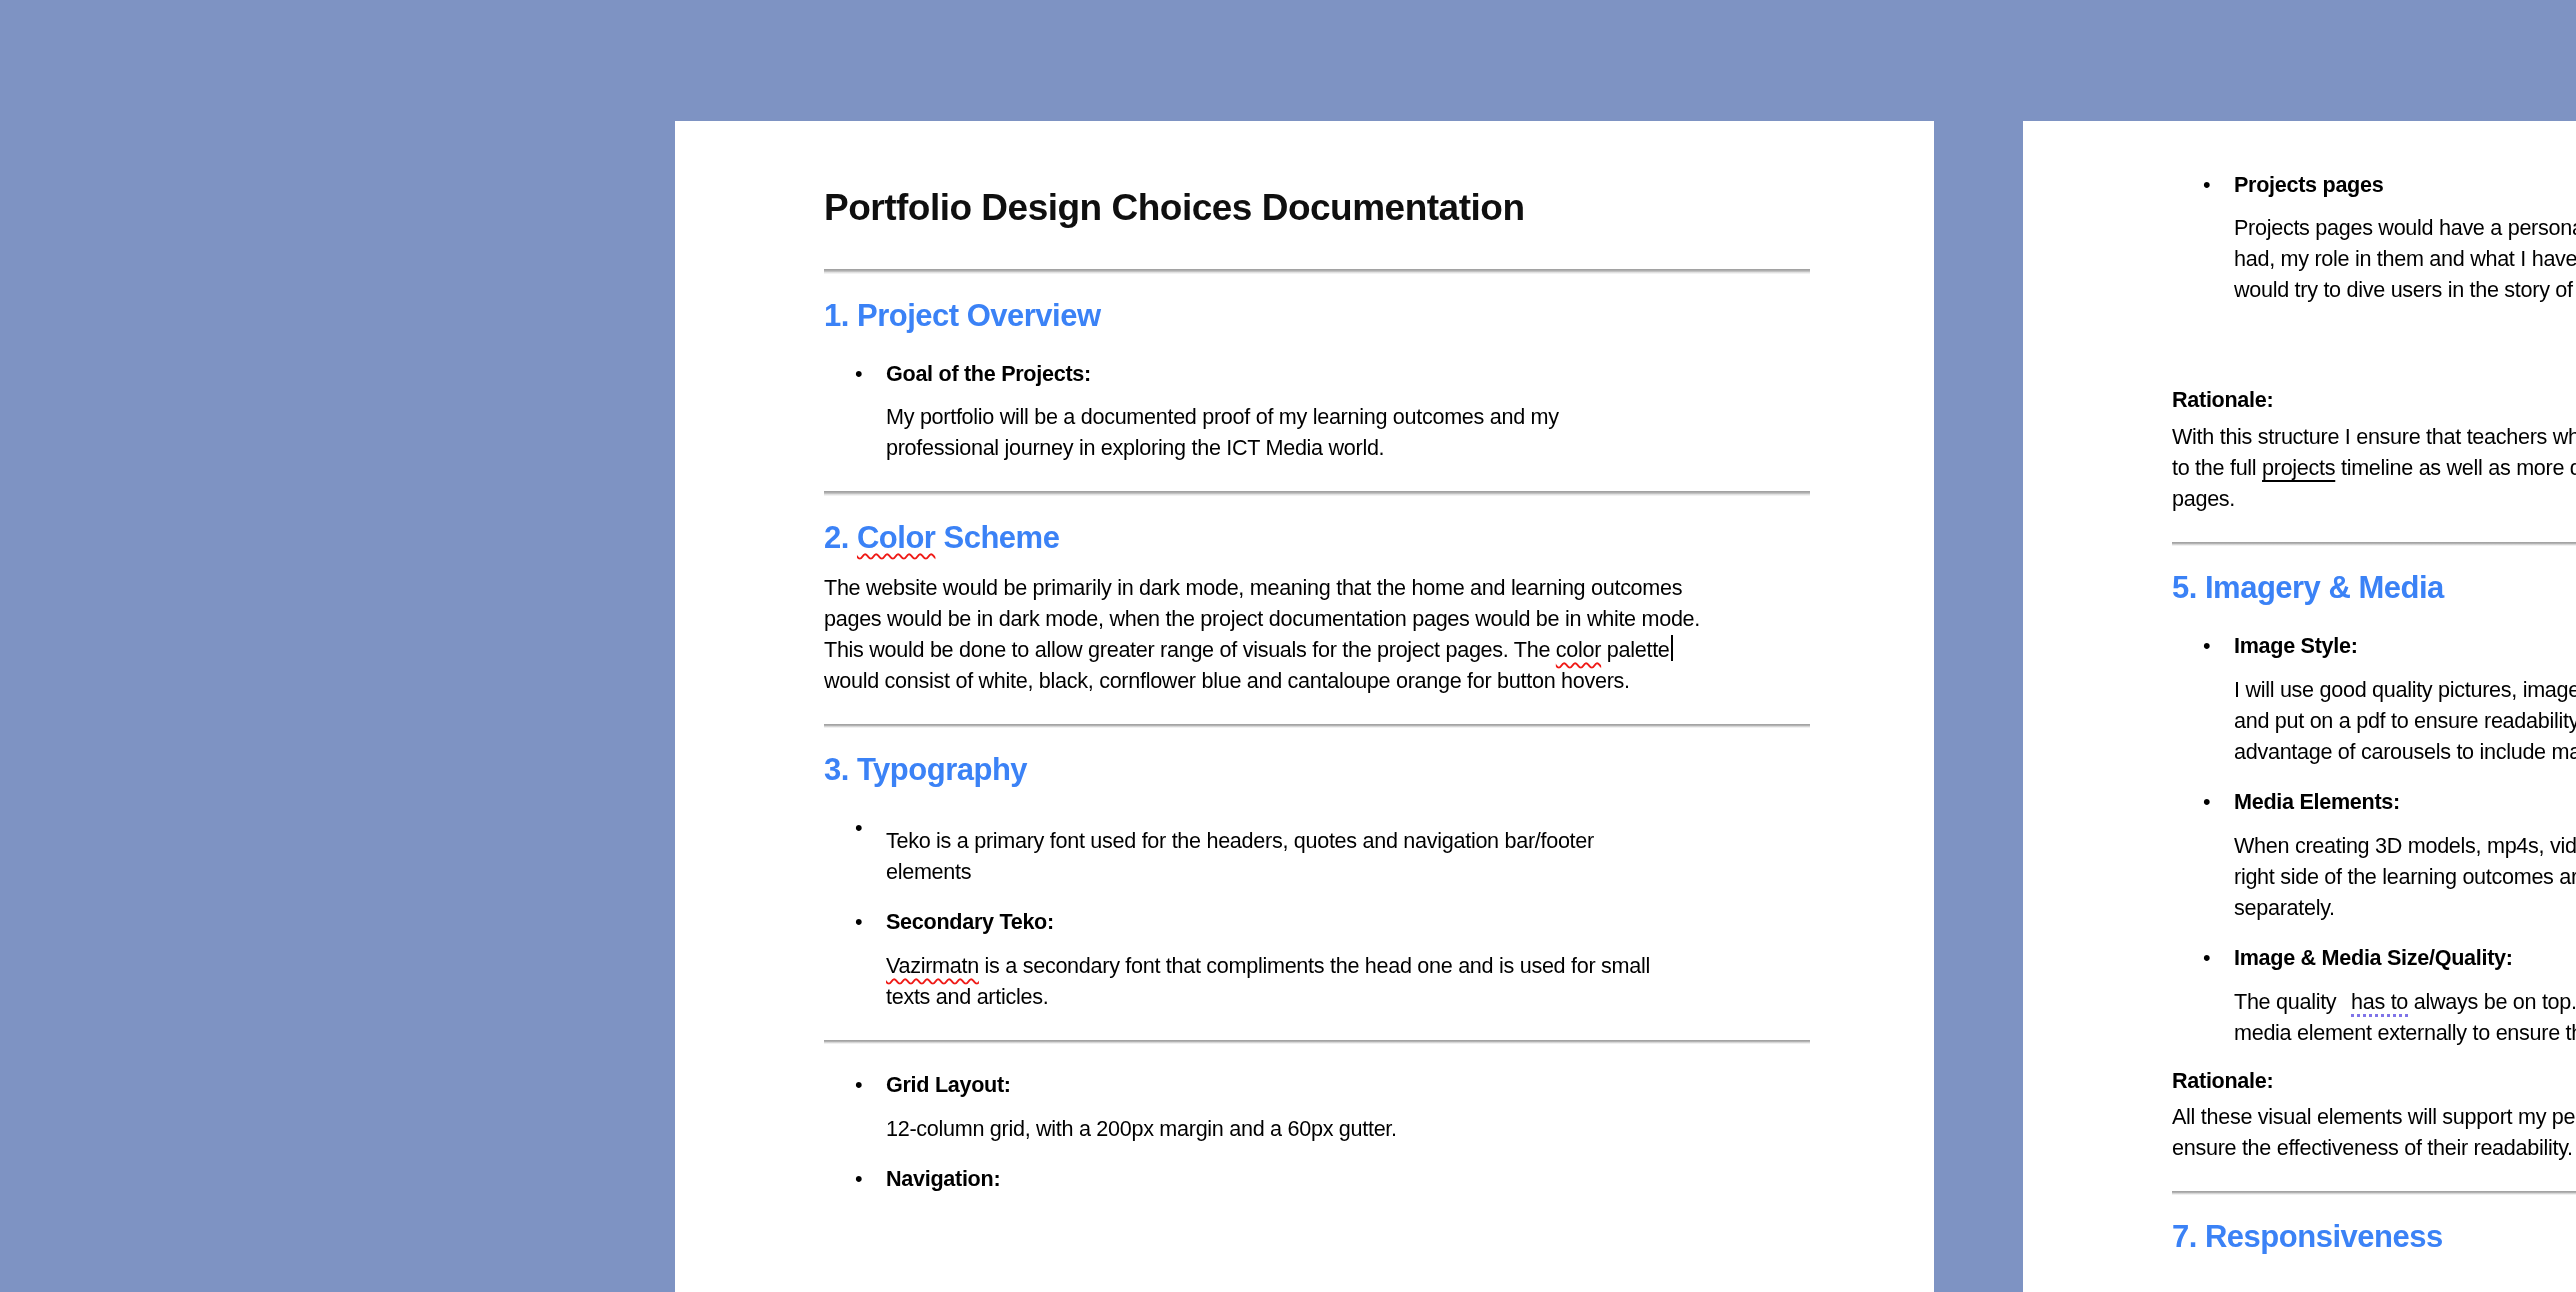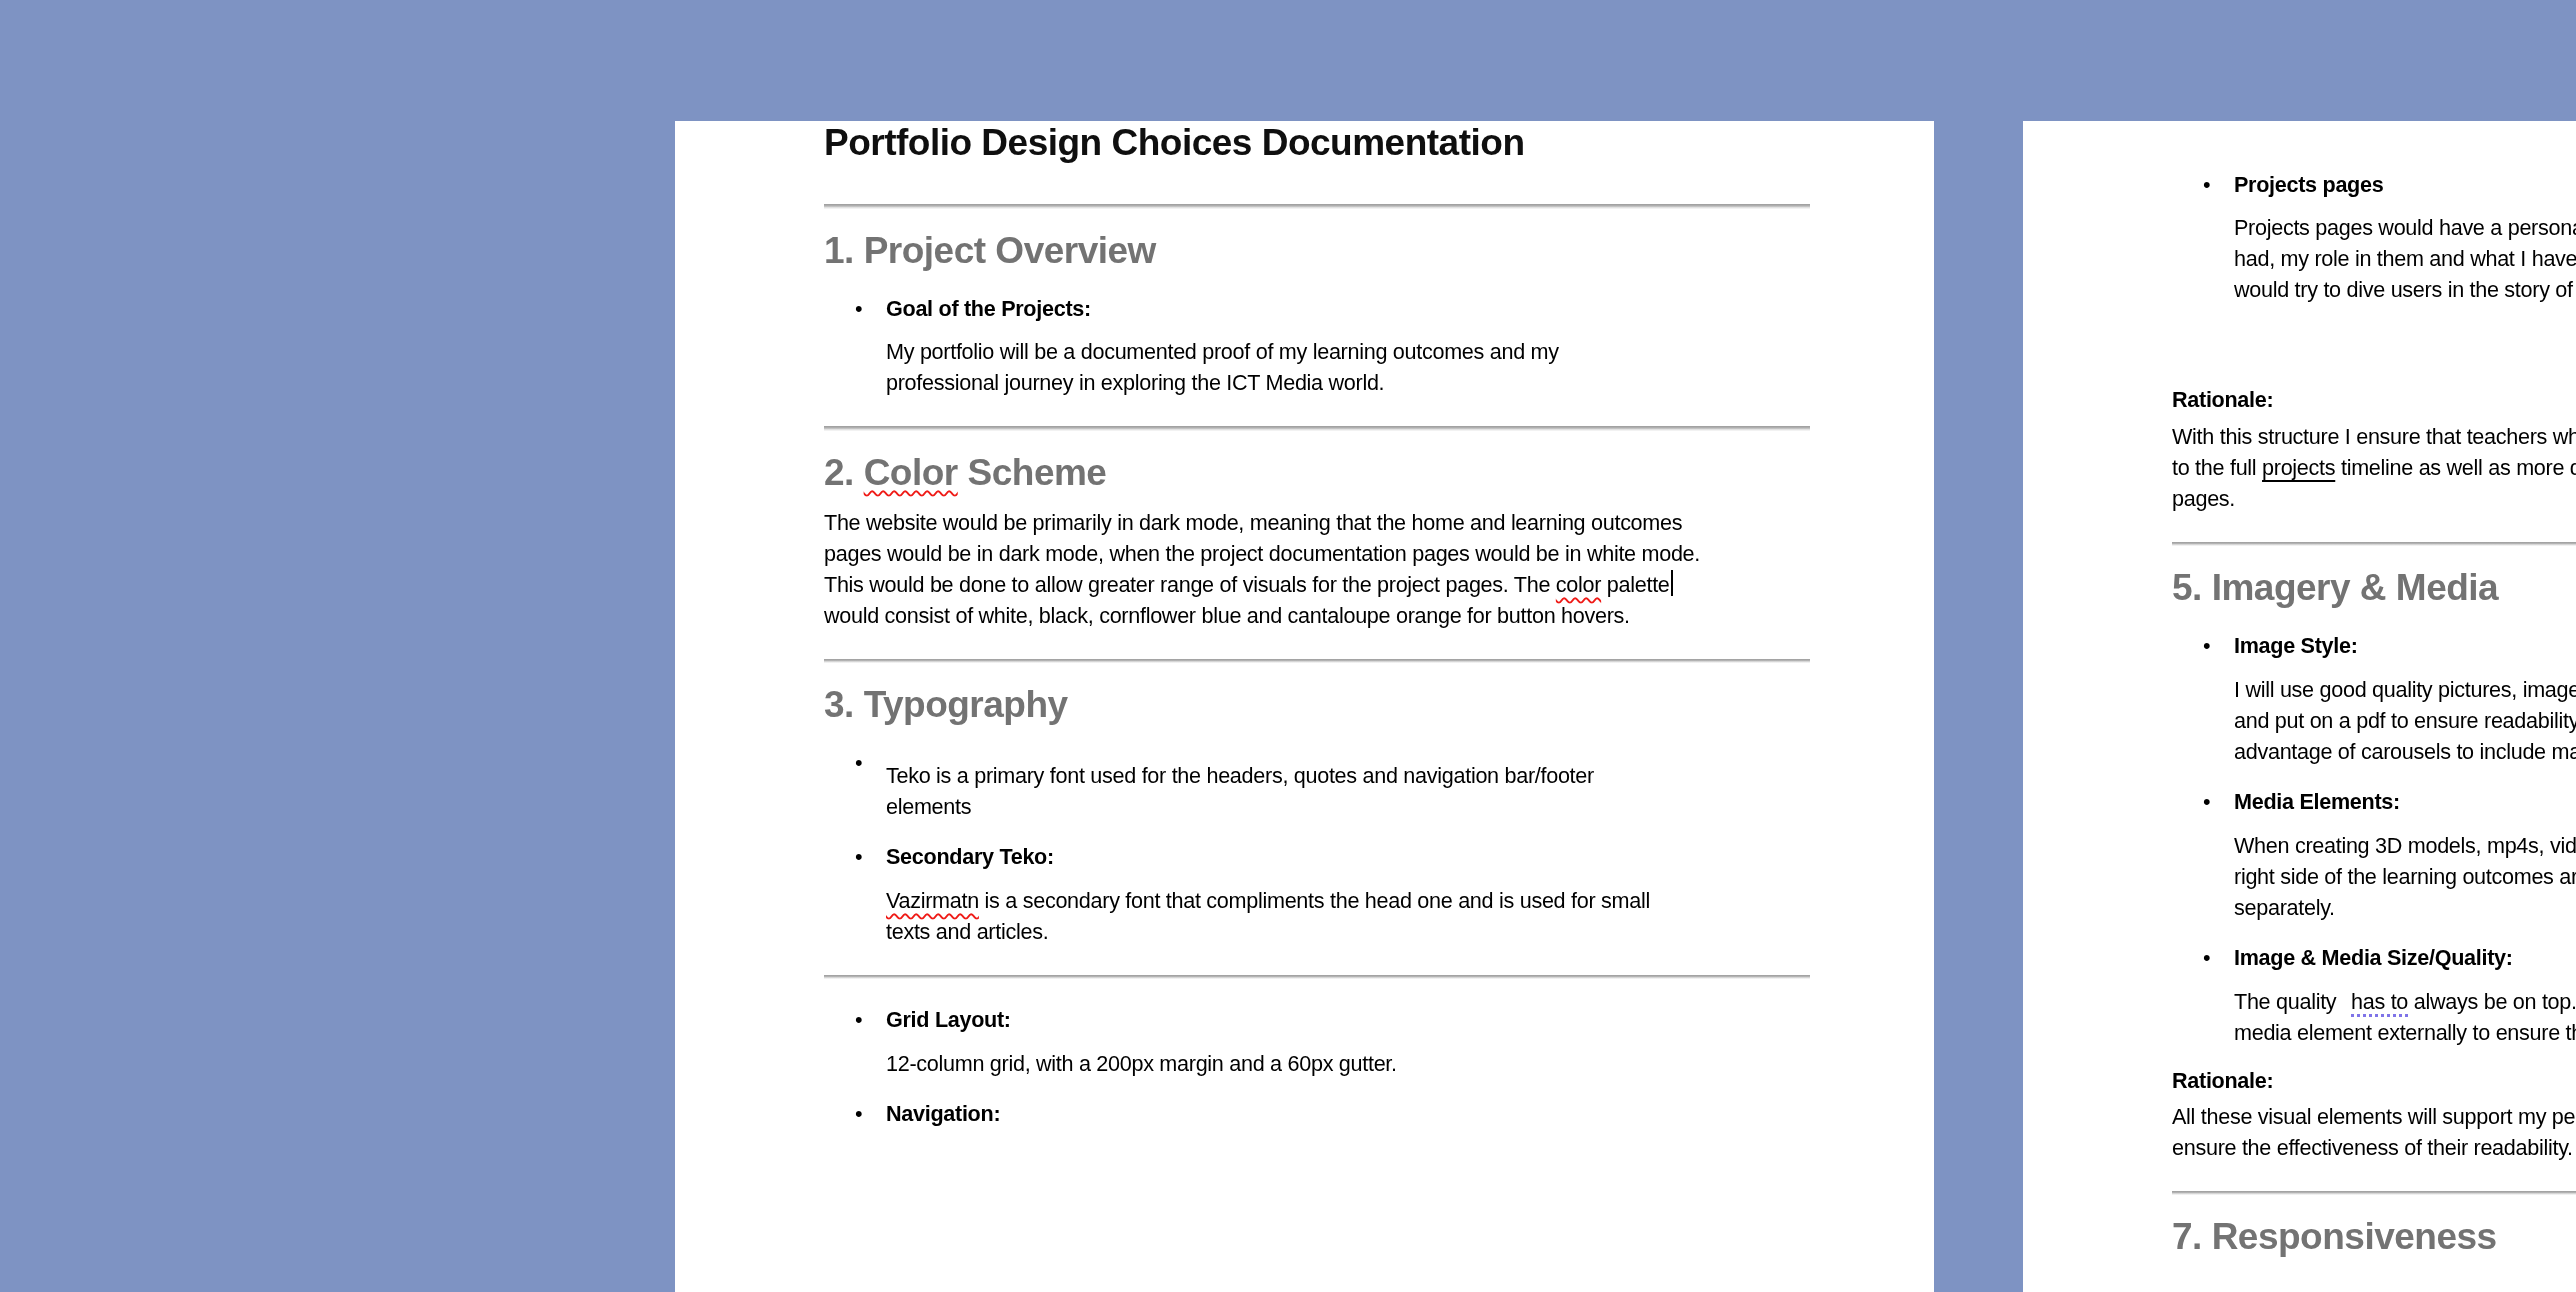--- a/index.html
+++ b/index.html
@@ -7,32 +7,32 @@
     width:3957px;height:1292px;overflow:hidden;position:relative;
     background:#7E93C3;
     font-family:"Liberation Sans","DejaVu Sans",sans-serif;
     -webkit-font-smoothing:antialiased;
   }
   .page{
     position:absolute;top:121px;width:1259px;height:1171px;
     background:#ffffff;overflow:hidden;box-sizing:border-box;
     padding:0 124px 0 149px;color:#000;
   }
-  .page.p1{left:675px;}
+  .page.p1{left:675px;padding-top:65px;}
   .page.p2{left:2023px;padding-top:48px;}
   .doc-title{
     font-size:37px;line-height:44px;font-weight:bold;color:#0f0f0f;
     letter-spacing:-0.5px;margin:0 0 39px 0;
   }
   .hrule{
     height:4.6px;margin:28px 0 0 0;border:none;
     background:linear-gradient(180deg,#9c9c9c 0%,#b4b4b4 40%,#e9e9e9 75%,#f8f8f8 100%);
   }
   h2.sec{
-    font-size:37px;line-height:34px;font-weight:bold;color:#737373;
+    font-size:31px;line-height:34px;font-weight:bold;color:#3b82f6;
     letter-spacing:-0.5px;margin:25px 0 0 0;
   }
   .body-text{font-size:21.6px;line-height:31px;letter-spacing:-0.3px;}
   .para{margin:17px 0 0 0;white-space:pre-line;}
   .bullet-list{margin-top:25px;}
   .bullet-item{display:flex;align-items:flex-start;margin-left:31px;}
   .bullet-item + .bullet-item{margin-top:19.6px;}
   .bullet-dot{width:31px;flex:0 0 31px;font-size:21.6px;line-height:31px;}
   .bullet-content{flex:1;}
   .bullet-label{font-weight:bold;}

